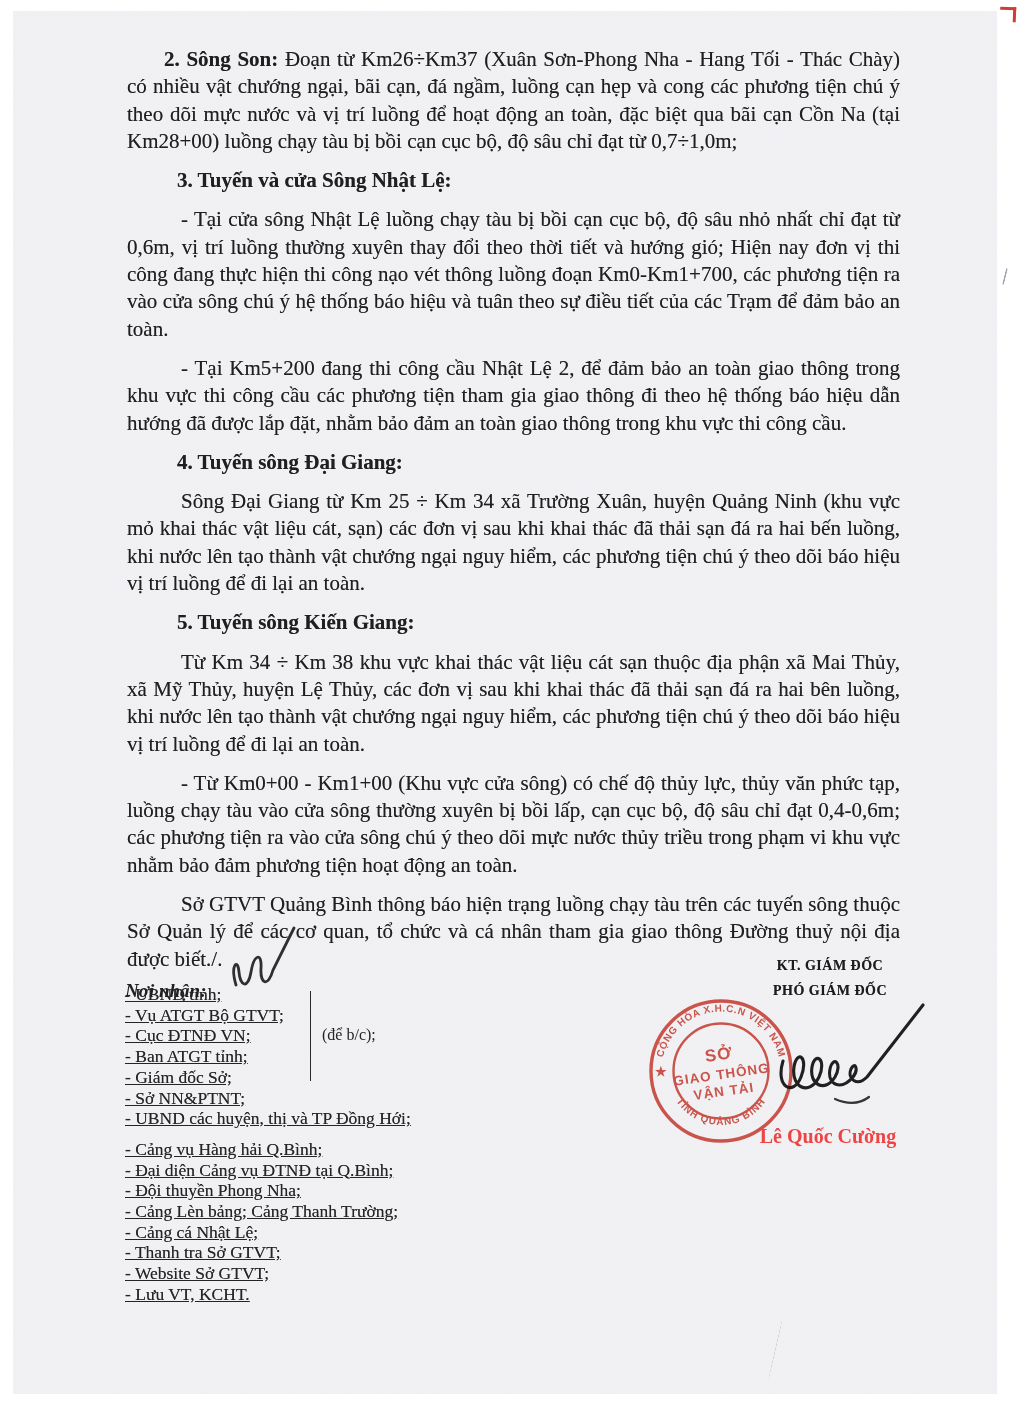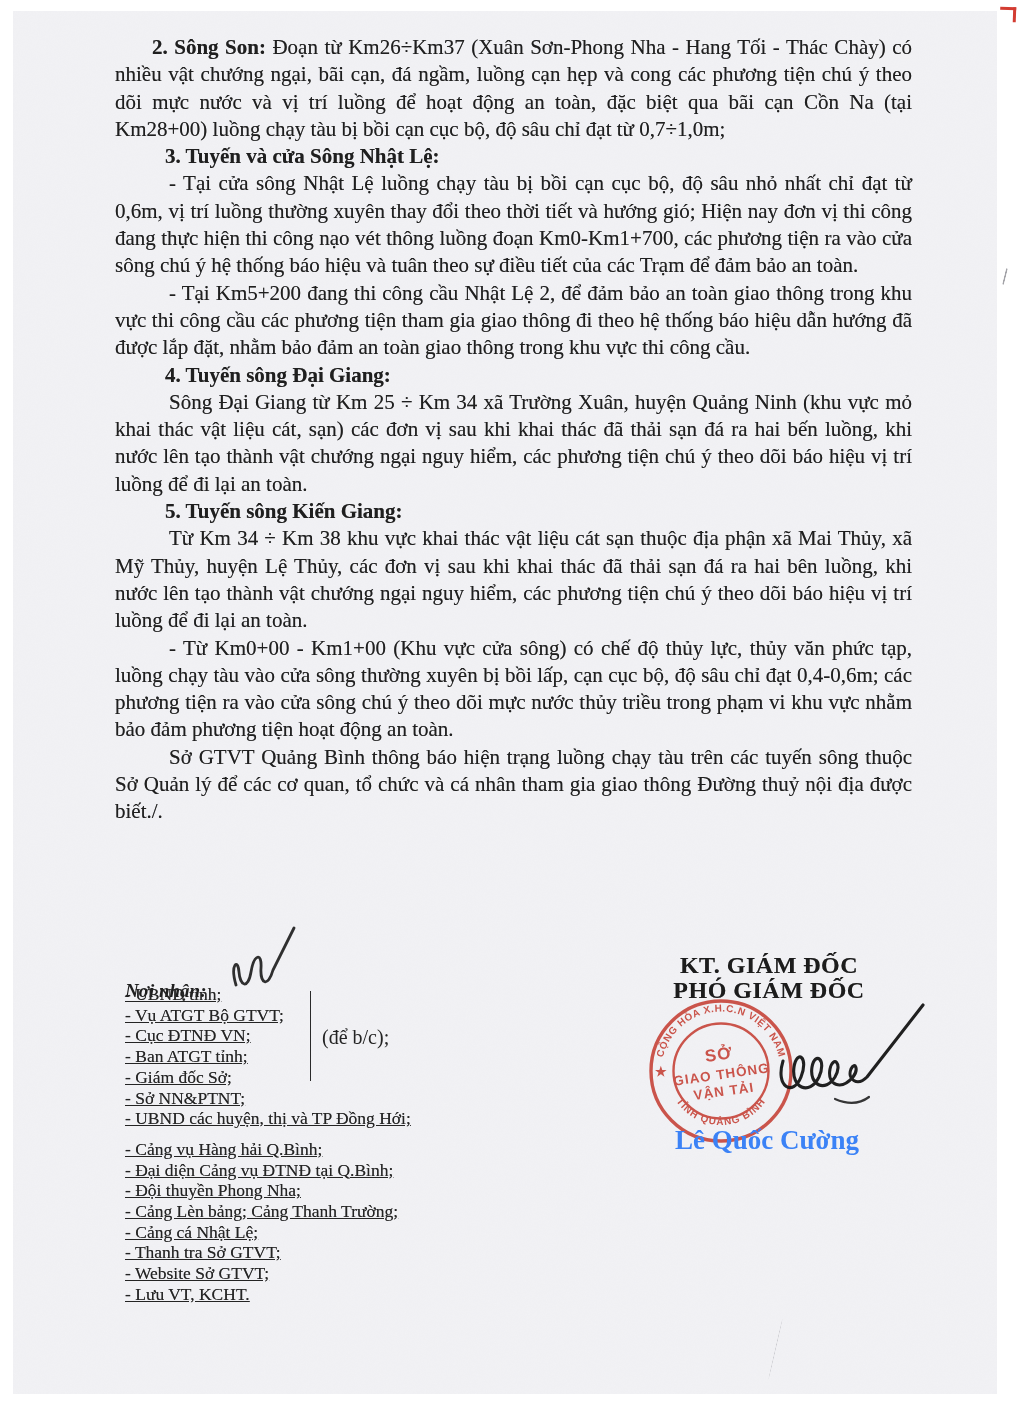--- a/index.html
+++ b/index.html
@@ -11,21 +11,21 @@
   .paper{
     position:absolute;left:13px;top:11px;width:984px;height:1383px;
     background:#f2f2f5;
   }
   .noise{position:absolute;left:0;top:0;width:100%;height:100%;opacity:.5;}
   .content{
     position:absolute;left:115px;top:34px;width:797px;
     font-size:21px;line-height:27.3px;color:#1f1f1f;
     text-align:justify;text-shadow:0 0 .4px rgba(20,20,20,.5);
   }
-  .content p{margin:0;font-family:Liberation Serif, serif;}
+  .content p{margin:12px;font-family:Liberation Serif, serif;}
   .para{text-indent:54px;}
   .para-sm{text-indent:37px;}
   .heading{text-indent:50px;font-weight:700;}
   .mt7{margin-top:7px;}
   .mt11{margin-top:11px;}
   .lead{font-weight:700;}
   
   .noi-nhan{
     position:absolute;left:125px;top:953px;
     font-size:19px;font-weight:700;font-style:italic;color:#1f1f1f;margin-top:27px;
@@ -37,30 +37,30 @@
     text-decoration:underline;
   }
   .recips div{white-space:nowrap;}
   .recips .gap{margin-top:10px;}
   .bc-bracket{
     position:absolute;left:310px;top:991px;height:90px;width:0;
     border-left:1.6px solid #2a2a2a;
   }
   .bc-note{
     position:absolute;left:322px;top:1026px;
-    font-size:20px;color:#242424;
+    font-size:16px;color:#242424;
   }
   .kt-block{
-    position:absolute;left:638px;top:953px;width:262px;
-    text-align:center;font-weight:700;font-size:24px;line-height:25px;
+    position:absolute;left:699px;top:953px;width:262px;
+    text-align:center;font-weight:700;font-size:14px;line-height:25px;
     color:#1c1c1c;letter-spacing:.5px;text-shadow:0 0 .4px rgba(20,20,20,.5);
   }
   .signer{
-    position:absolute;left:662px;top:1125px;width:210px;
-    text-align:center;font-weight:700;font-size:27px;color:#3b82f6;
+    position:absolute;left:723px;top:1125px;width:210px;
+    text-align:center;font-weight:700;font-size:20px;color:#ef4444;
   }
   .stamp{position:absolute;left:646px;top:996px;opacity:.93;}
   .sig{position:absolute;left:765px;top:993px;}
   .nn-sig{position:absolute;left:222px;top:922px;}
   .corner-mark{
     position:absolute;left:1000px;top:7px;width:13px;height:12px;
     border-top:3px solid #cf271c;border-right:3px solid #cf271c;
     transform:rotate(2deg);opacity:.9;
   }
   .speck-right{

